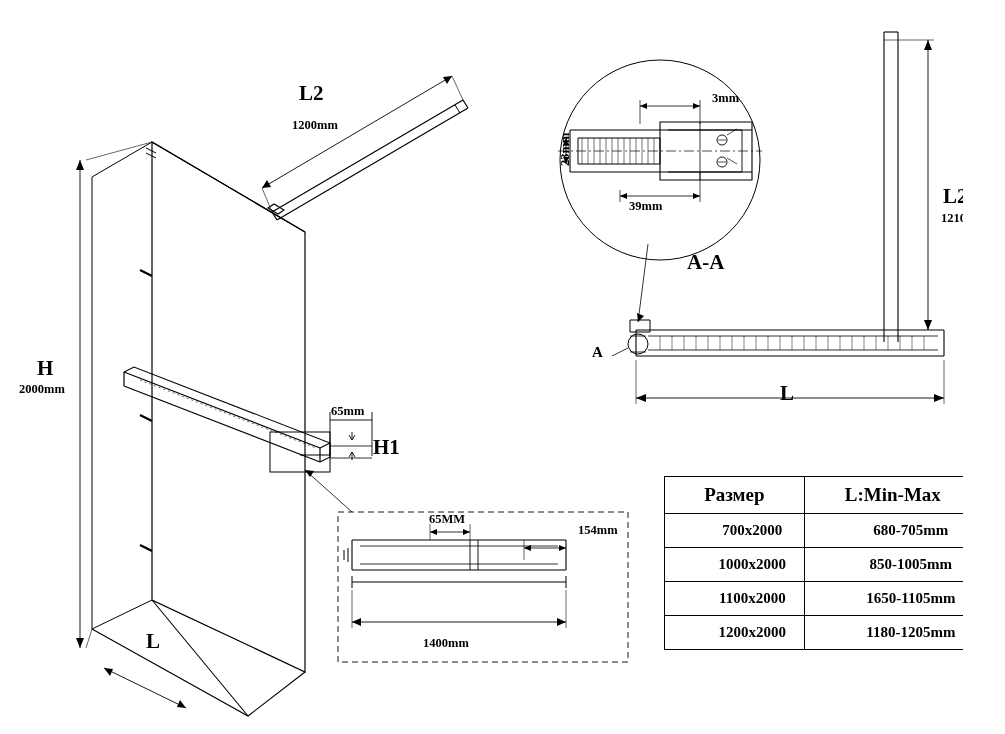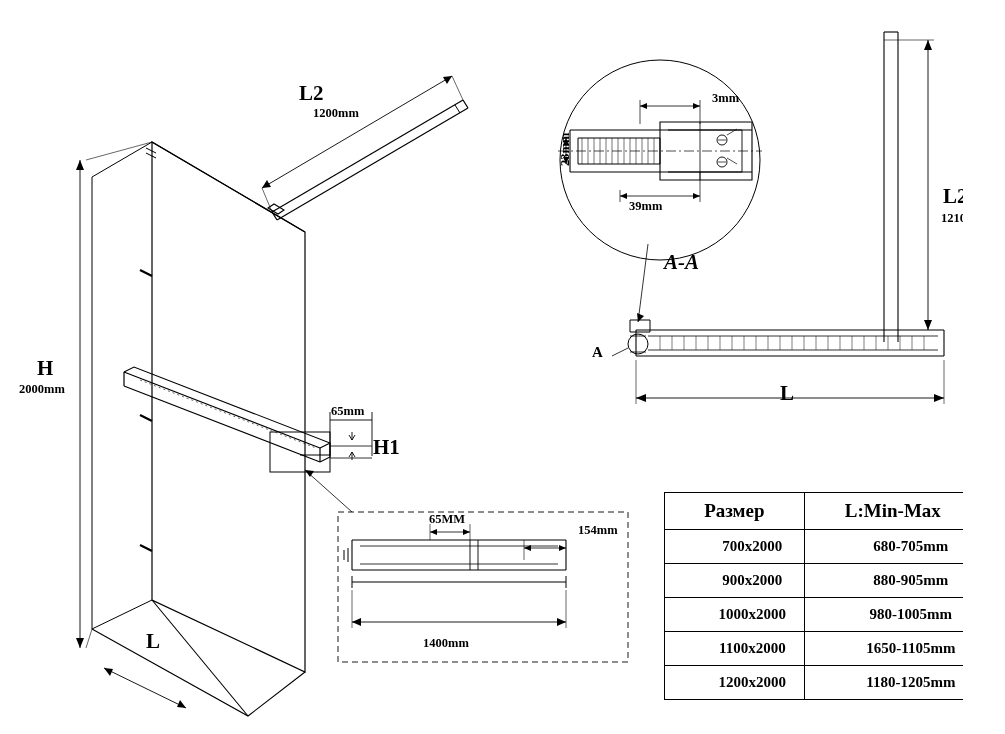--- a/index.html
+++ b/index.html
@@ -48,21 +48,20 @@
     transform-origin: left top;
   }
   
   #sizetable {
     position: absolute;
     left: 664px;
     top: 476px;
     width: 318px;
     border-collapse: collapse;
     font-family: "Liberation Serif", serif;
-    margin-top: 16px;
   }
   #sizetable th, #sizetable td {
     border: 1px solid #000;
     text-align: center;
     font-weight: bold;
     padding: 0;
     height: 33px;
   }
   #sizetable th {
     font-size: 19px;
@@ -257,32 +256,32 @@
 
       <path d="M352,622 L566,622" stroke-width="0.9"></path>
       <path d="M352,622 l9,-4 l0,8 z" fill="#000" stroke="none"></path>
       <path d="M566,622 l-9,-4 l0,8 z" fill="#000" stroke="none"></path>
       <path d="M352,590 L352,628" stroke-width="0.6"></path>
       <path d="M566,590 L566,628" stroke-width="0.6"></path>
     </g>
   </svg>
 
   <div class="lbl big" style="left:299px; top:82px;">L2</div>
-  <div class="lbl small" style="left:292px; top:107px;margin-left:21px;">1200mm</div>
+  <div class="lbl small" style="left:292px; top:119px;">1200mm</div>
 
   <div class="lbl big" style="left:37px; top:357px;">H</div>
   <div class="lbl small" style="left:19px; top:383px;">2000mm</div>
 
   <div class="lbl big" style="left:146px; top:630px;">L</div>
 
   <div class="lbl big" style="left:373px; top:436px;">H1</div>
 
   <div class="lbl small" style="left:331px; top:405px;">65mm</div>
 
-  <div class="lbl big" style="left:664px; top:251px;font-style:italic;">A-A</div>
+  <div class="lbl big" style="left:687px; top:251px;">A-A</div>
 
   <div class="lbl mid" style="left:592px; top:345px;">A</div>
 
   <div class="lbl small" style="left:712px; top:92px;">3mm</div>
 
   <div class="lbl small rot90" style="left:559px; top:166px;">23mm</div>
 
   <div class="lbl small" style="left:629px; top:200px;">39mm</div>
 
   <div class="lbl big" style="left:943px; top:185px;">L2</div>
@@ -306,26 +305,22 @@
         <th>Размер</th>
         <th>L:Min-Max</th>
       </tr>
     </thead>
     <tbody>
       <tr>
         <td>700x2000</td>
         <td>680-705mm</td>
       </tr>
       <tr>
-        <td>900x2000</td>
-        <td>880-905mm</td>
-      </tr>
-      <tr>
         <td>1000x2000</td>
-        <td>980-1005mm</td>
+        <td>850-1005mm</td>
       </tr>
       <tr>
         <td>1100x2000</td>
         <td>1650-1105mm</td>
       </tr>
       <tr>
         <td>1200x2000</td>
         <td>1180-1205mm</td>
       </tr>
     </tbody>

